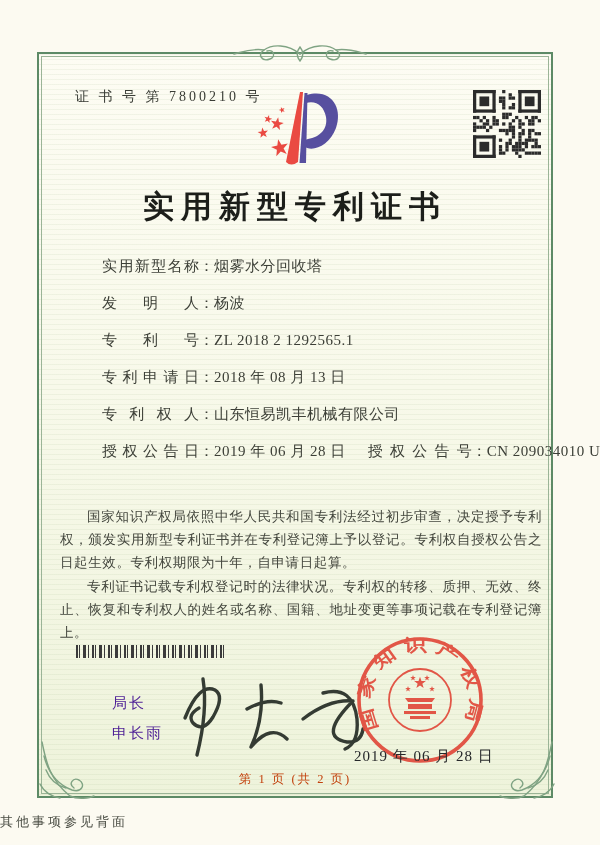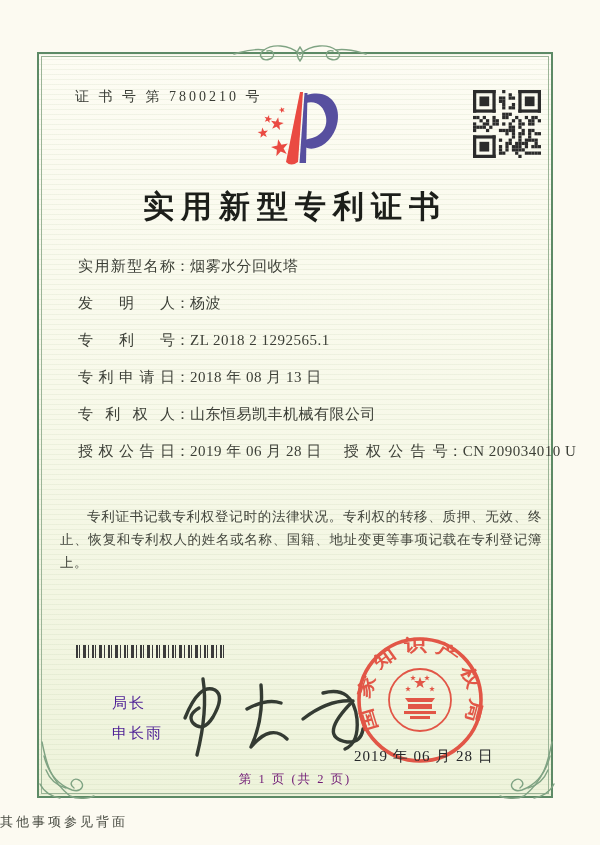--- a/index.html
+++ b/index.html
@@ -28,41 +28,41 @@
   
   .cert-no{position:absolute;left:75px;top:88px;font-size:14px;letter-spacing:3px;color:#3a3d36;}
   .qr{position:absolute;left:473px;top:90px;width:68px;height:68px;}
   .logo{position:absolute;left:240px;top:62px;width:124px;height:124px;}
   .title{
     position:absolute;left:37px;top:186px;width:516px;text-align:center;
     font-size:31px;letter-spacing:7px;color:#1c1e1a;font-weight:600;
   }
   
   .fields{position:absolute;left:78px;top:256px;width:450px;font-size:15px;color:#3c3f37;}
-  .frow{line-height:21px;margin-bottom:16px;white-space:nowrap;}
+  .frow{line-height:21px;margin-bottom:16px;white-space:nowrap;margin-left:24px;}
   .flabel{display:inline-block;width:97px;text-align:justify;text-align-last:justify;vertical-align:top;}
   .flabel2{display:inline-block;width:104px;text-align:justify;text-align-last:justify;vertical-align:top;}
   .fcolon{display:inline-block;vertical-align:top;}
   .fvalue{letter-spacing:.5px;}
   .wrapval{display:inline-block;width:336px;white-space:normal;vertical-align:top;letter-spacing:.5px;}
   .pair2{margin-left:22px;}
   .addr-row{margin-bottom:4px;}
   
   .legal-box{position:absolute;left:60px;top:505px;width:482px;font-size:13.5px;color:#44473e;}
   .legal-box p{margin:0;text-indent:2em;line-height:1.72;text-align:justify;letter-spacing:.6px;}
   
   .barcode{
     position:absolute;left:76px;top:645px;width:148px;height:13px;
     background:repeating-linear-gradient(90deg,#3a3a3a 0 2px,transparent 2px 3px,#3a3a3a 3px 4px,transparent 4px 7px,#3a3a3a 7px 10px,transparent 10px 12px,#3a3a3a 12px 13px,transparent 13px 16px);
   }
   .officer{position:absolute;left:112px;top:688px;font-family:"Liberation Sans","DejaVu Sans",sans-serif;font-size:15px;color:#4c1d95;line-height:30px;letter-spacing:2px;}
   .signature{position:absolute;left:163px;top:663px;width:210px;height:115px;}
   .seal{position:absolute;left:352px;top:632px;width:136px;height:136px;opacity:.93;}
   .seal-date{position:absolute;left:354px;top:747px;font-size:15px;letter-spacing:1px;color:#26282a;z-index:5;}
-  .page-info{position:absolute;left:37px;top:771px;width:516px;text-align:center;font-size:12.5px;letter-spacing:2px;color:#701a75;}
+  .page-info{position:absolute;left:37px;top:771px;width:516px;text-align:center;font-size:12.5px;letter-spacing:2px;color:#c2410c;}
   .back-note{position:absolute;left:0;top:813px;width:600px;font-size:13px;letter-spacing:3px;color:#4a4d44;}
 </style>
 </head>
 <body>
 
 <div class="frame">
   <div class="frame-lines"></div>
 </div>
 
 <svg class="ornament" style="left:232px;top:42px;" width="136" height="24" viewBox="0 0 136 24">
@@ -262,20 +262,21 @@
   </div>
   <div class="frow">
     <span class="flabel">专利权人</span><span class="fcolon">：</span><span class="fvalue">山东恒易凯丰机械有限公司</span>
   </div>
   <div class="frow">
     <span class="flabel">授权公告日</span><span class="fcolon">：</span><span class="fvalue">2019 年 06 月 28 日</span><span class="flabel2 pair2">授权公告号</span><span class="fcolon">：</span><span class="fvalue">CN 209034010 U</span>
   </div>
 </div>
 
 <div class="legal-box">
+  <p>国家知识产权局依照中华人民共和国专利法经过初步审查，决定授予专利权，颁发实用新型专利证书并在专利登记簿上予以登记。专利权自授权公告之日起生效。专利权期限为十年，自申请日起算。</p>
   <p>专利证书记载专利权登记时的法律状况。专利权的转移、质押、无效、终止、恢复和专利权人的姓名或名称、国籍、地址变更等事项记载在专利登记簿上。</p>
 </div>
 
 <div class="barcode"></div>
 
 <div class="officer">
   <div>局长</div>
   <div>申长雨</div>
 </div>
 

